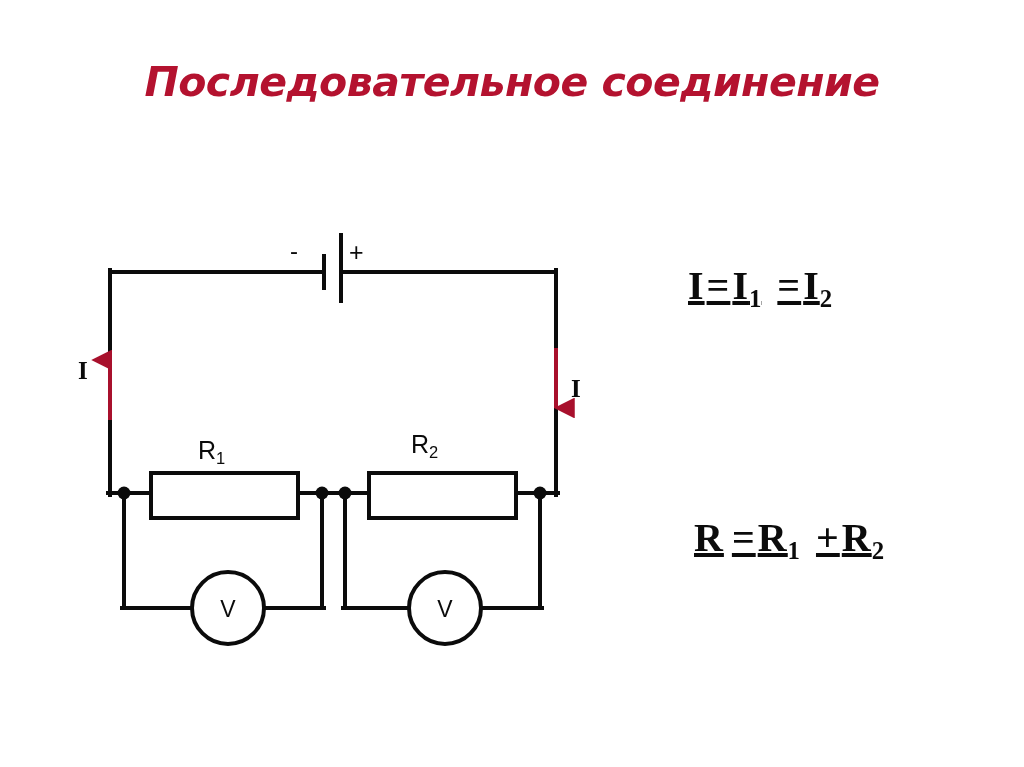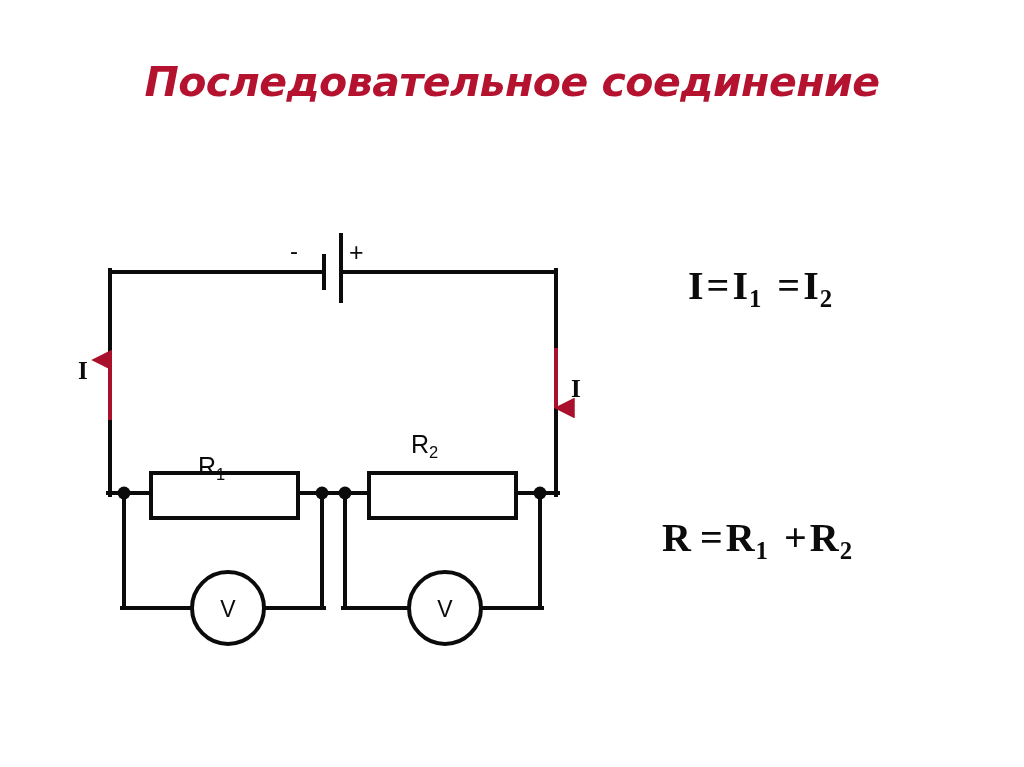--- a/index.html
+++ b/index.html
@@ -51,32 +51,33 @@
 
   
   .formula {
     position: absolute;
     font-family: "Liberation Serif", "DejaVu Serif", serif;
     font-weight: bold;
     font-size: 40px;
     color: #0b0b0b;
     white-space: nowrap;
     letter-spacing: 1px;
+    text-decoration: underline;
   }
   .formula .sub {
     font-size: 0.62em;
     vertical-align: -0.32em;
     letter-spacing: 0;
   }
   .formula .op {
     padding: 0 2px;
   }
   #formula-current  { left: 688px; top: 262px; }
   #formula-voltage  { left: 683px; top: 375px; }
-  #formula-resistance { left: 662px; top: 514px; }
+  #formula-resistance { left: 694px; top: 514px; }
 
   
   .diagram-label {
     position: absolute;
     color: #0b0b0b;
     white-space: nowrap;
   }
   .label-serif {
     font-family: "Liberation Serif", "DejaVu Serif", serif;
     font-weight: bold;
@@ -86,21 +87,21 @@
     font-family: "Liberation Sans", sans-serif;
     font-weight: normal;
     font-size: 25px;
   }
   .label-sans .sub {
     font-size: 0.66em;
     vertical-align: -0.3em;
   }
   #label-current-left   { left: 78px;  top: 357px; }
   #label-current-right  { left: 571px; top: 375px; }
-  #label-resistor-1 { left: 198px; top: 452px; }
+  #label-resistor-1 { left: 198px; top: 436px; }
   #label-resistor-2 { left: 411px; top: 430px; }
   #label-battery-minus {
     left: 290px; top: 237px;
     font-family: "Liberation Sans", sans-serif;
     font-size: 24px;
     font-weight: normal;
   }
   #label-battery-plus {
     left: 349px; top: 238px;
     font-family: "Liberation Sans", sans-serif;

